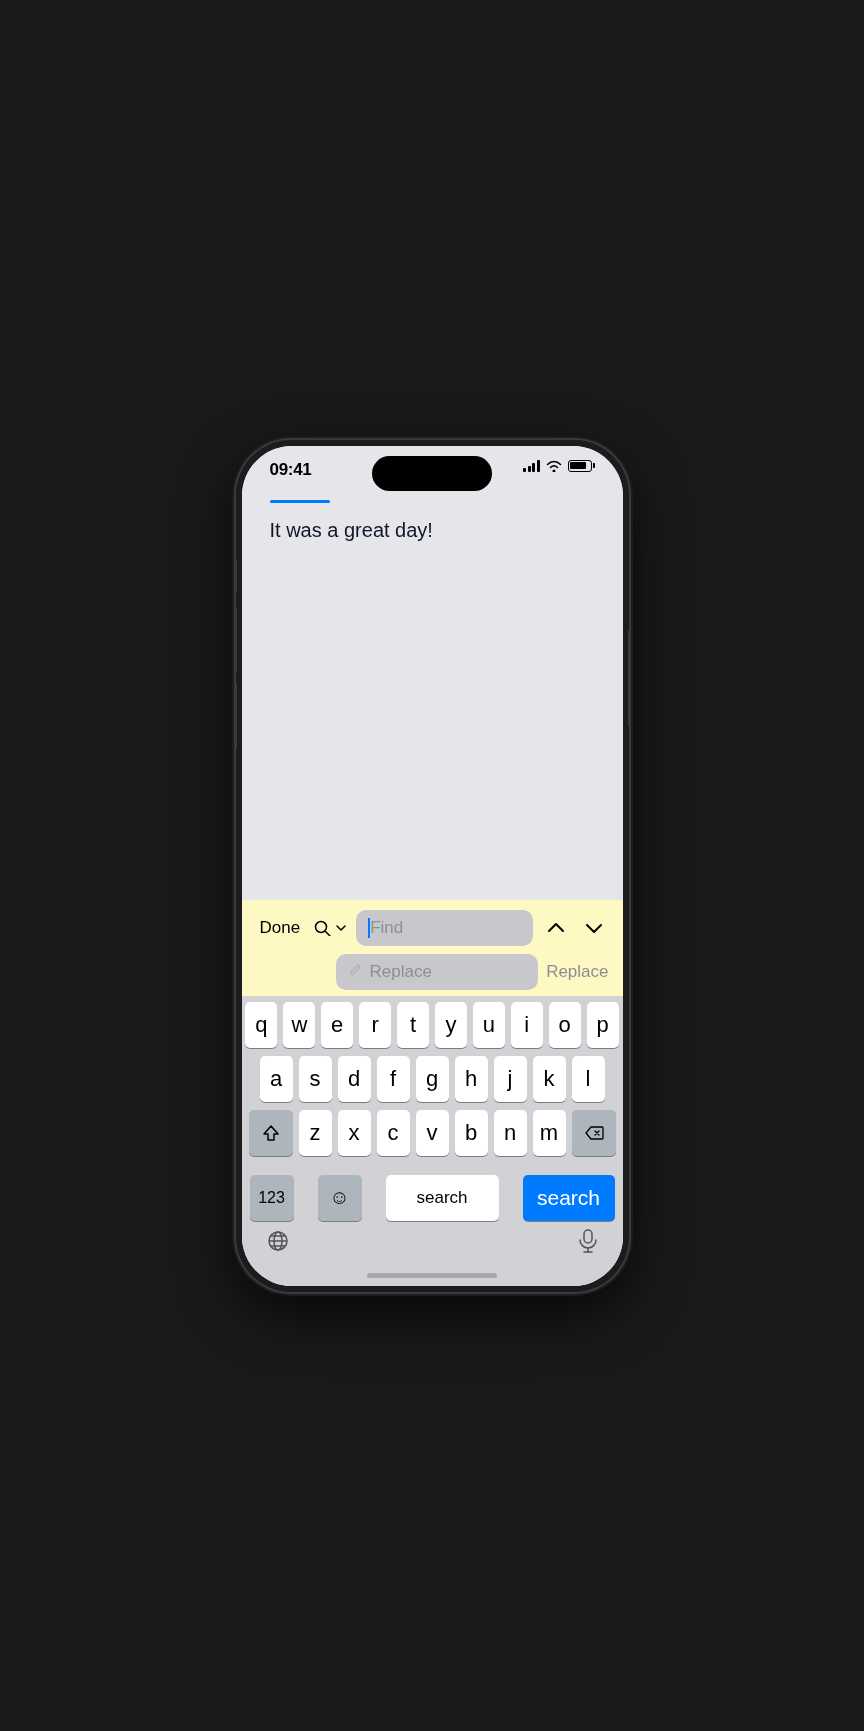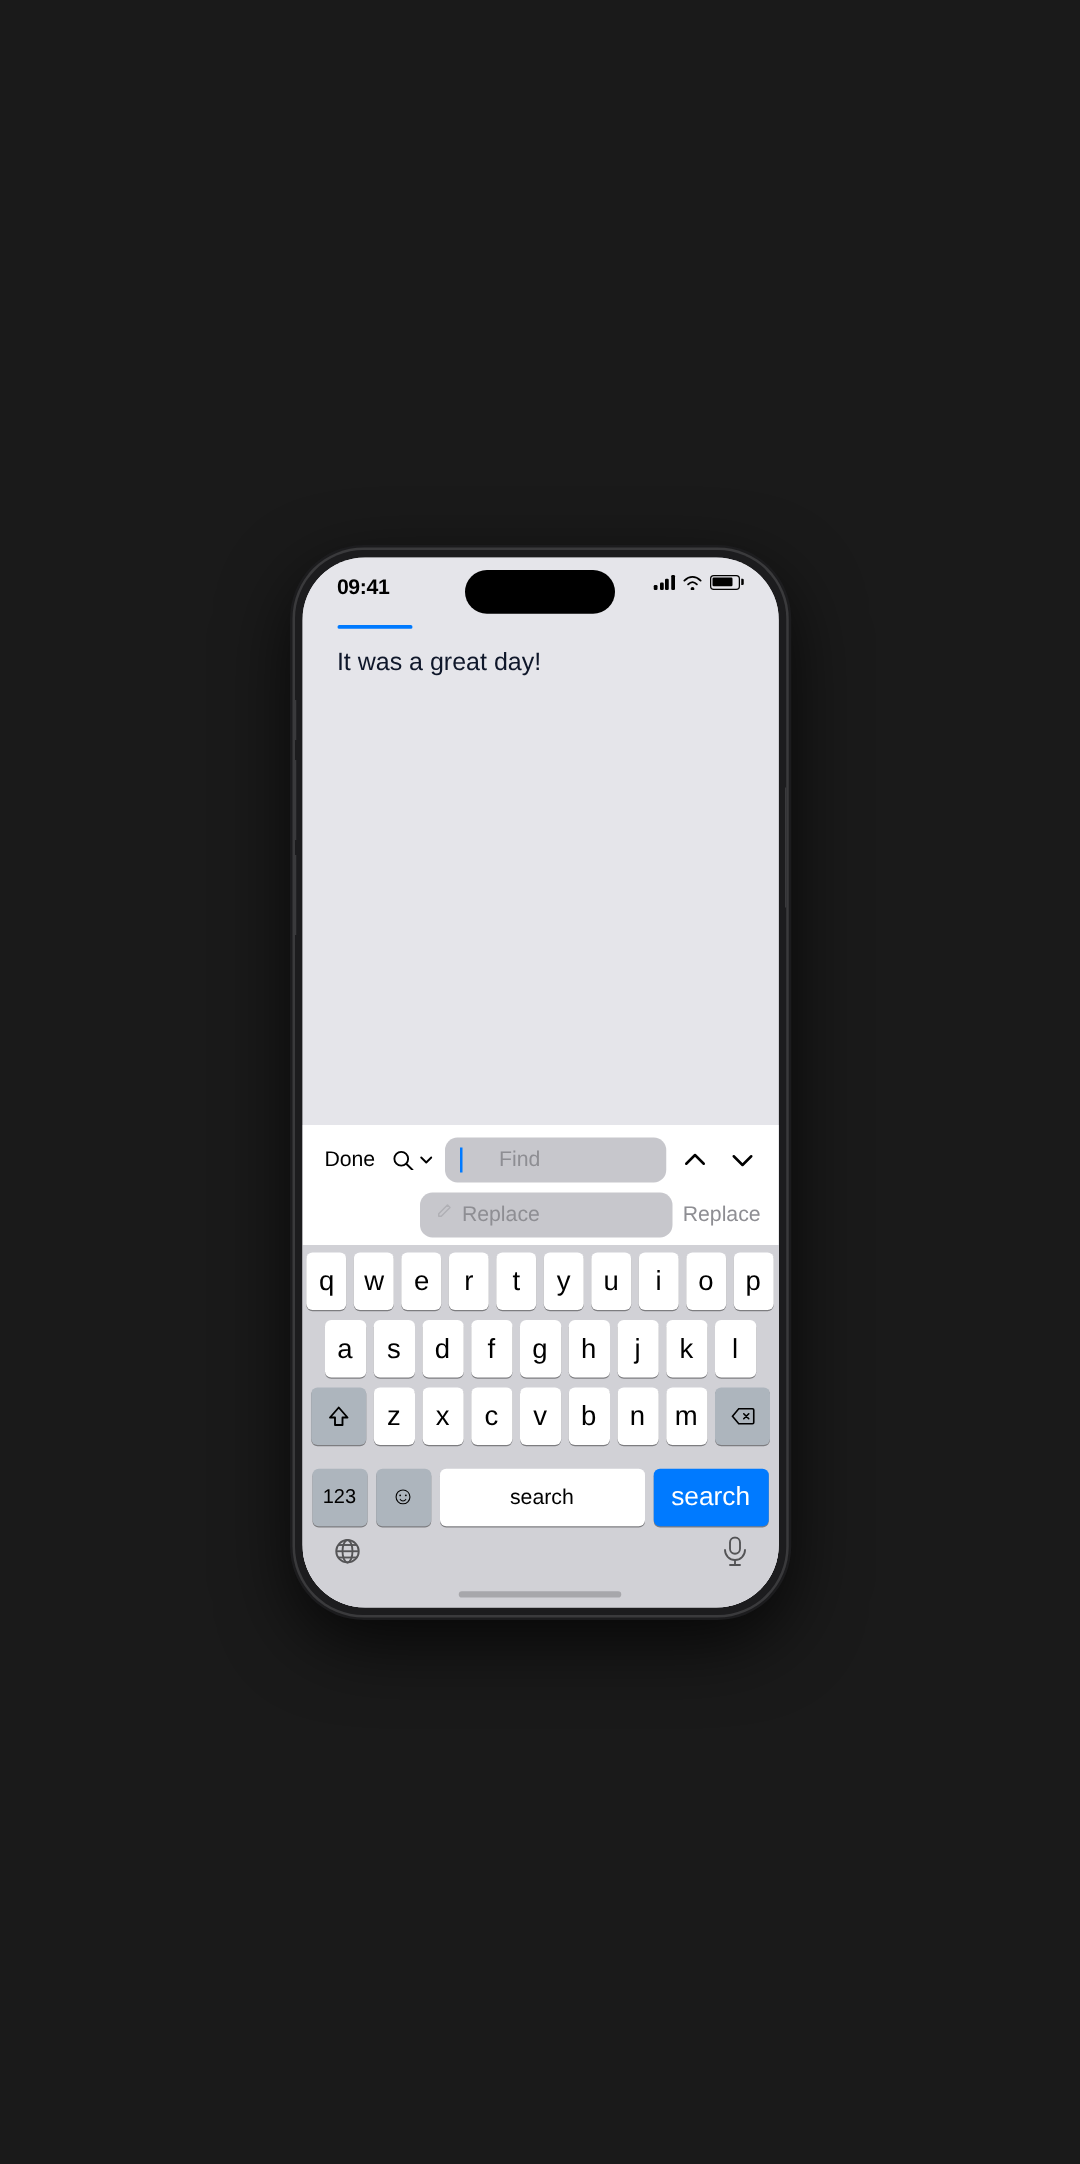--- a/index.html
+++ b/index.html
@@ -198,21 +198,21 @@
       line-height: 1.4;
       font-weight: 400;
     }
 
     
     .find-replace-bar {
       position: absolute;
       bottom: 290px;
       left: 0;
       right: 0;
-      background: #ffffff;
+      background: #fef9c3;
       padding: 10px 14px 6px 14px;
       z-index: 10;
     }
 
     .find-row {
       display: flex;
       align-items: center;
       gap: 8px;
       margin-bottom: 8px;
     }
@@ -255,21 +255,20 @@
     }
 
     @keyframes blink {
       0%, 50% { opacity: 1; }
       51%, 100% { opacity: 0; }
     }
 
     .find-placeholder {
       color: #8e8e93;
       font-size: 17px;
-      margin-left: 29px;
     }
 
     .nav-btn {
       background: none;
       border: none;
       cursor: pointer;
       padding: 6px;
       display: flex;
       align-items: center;
       justify-content: center;
@@ -354,21 +353,21 @@
       background: #adb5bd;
     }
 
     .key-delete {
       width: 44px;
       background: #adb5bd;
     }
 
     .bottom-row {
       display: flex;
-      gap: 7px;
+      gap: 24px;
       padding: 0 4px;
       margin-bottom: 0;
       margin-top: 19px;
     }
 
     .key-123 {
       width: 44px;
       height: 46px;
       background: #adb5bd;
       border-radius: 5px;

